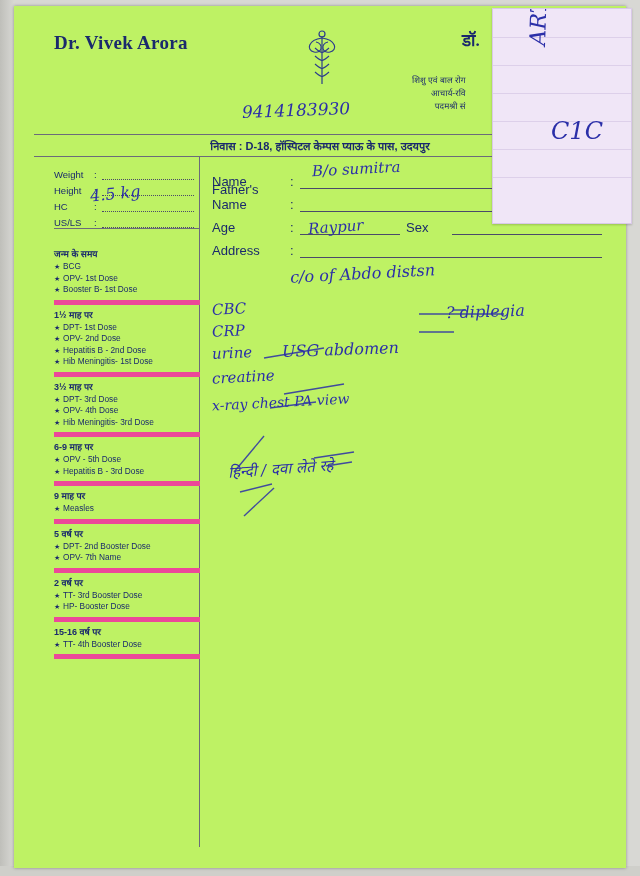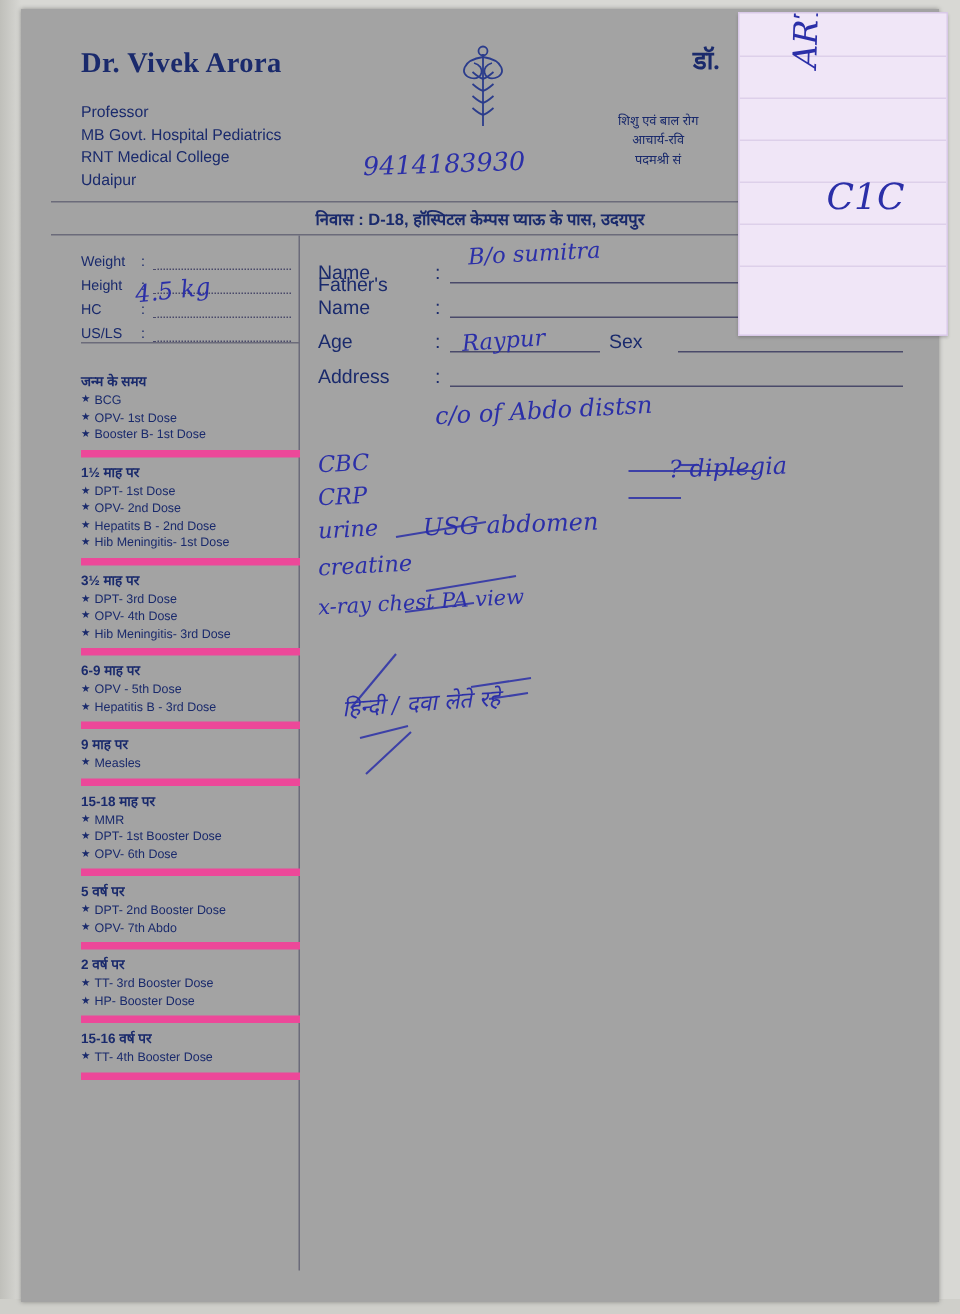--- a/index.html
+++ b/index.html
@@ -4,21 +4,21 @@
 <style>
   html,body{margin:0;padding:0;}
   body{
     width:640px;height:876px;
     background:#d8d8d4;
     font-family:"Liberation Sans", sans-serif;
     overflow:hidden;
   }
   #sheet{
     position:absolute;left:14px;top:6px;width:612px;height:862px;
-    background:#a3a3a3;
+    background:#bef264;
     box-shadow:0 0 3px rgba(0,0,0,.35);
   }
   
   .doc-name{
     position:absolute;left:40px;top:26px;
     font-family:"Liberation Serif", serif;
     font-size:19px;font-weight:bold;color:#1a2a6c;
     letter-spacing:.3px;
   }
   .doc-credentials{
@@ -27,21 +27,21 @@
   }
   .doc-credentials div{white-space:nowrap;}
   .caduceus{
     position:absolute;left:286px;top:22px;width:44px;height:62px;
     color:#2b3c8c;
     text-align:center;
   }
   .caduceus svg{width:42px;height:60px;}
   .hindi-right{
     position:absolute;left:398px;top:68px;
-    font-size:8.5px;line-height:13px;color:#1a2a6c;text-align:center;
+    font-size:8.5px;line-height:13px;color:#1a2a6c;text-align:right;
   }
   .dr-hindi{
     position:absolute;left:448px;top:22px;
     font-family:"Liberation Serif", serif;
     font-size:17px;font-weight:bold;color:#1a2a6c;
   }
   .rule-top{
     position:absolute;left:20px;top:128px;width:572px;height:1px;background:#6b6b7a;
   }
   .rule-top2{
@@ -132,26 +132,20 @@
 <body>
 
 <div class="edge-shadow"></div>
 <div class="bottom-shadow"></div>
 
 <div id="sheet">
 
   <div class="doc-name">Dr. Vivek Arora</div>
   <div class="dr-hindi">डॉ.</div>
 
-  <div class="doc-credentials">
-    <div>Professor</div>
-    <div>MB Govt. Hospital Pediatrics</div>
-    <div>RNT Medical College</div>
-    <div>Udaipur</div>
-  </div>
 
   <div class="caduceus">
     <svg viewBox="0 0 40 60" xmlns="http://www.w3.org/2000/svg">
       <g stroke="#2b3c8c" stroke-width="1.2" fill="none">
         <line x1="20" y1="8" x2="20" y2="56"></line>
         <circle cx="20" cy="6" r="3"></circle>
         <path d="M20 10 C6 12 4 22 12 24 C20 26 22 16 14 14"></path>
         <path d="M20 10 C34 12 36 22 28 24 C20 26 18 16 26 14"></path>
         <path d="M13 20 C20 26 20 26 27 20 M13 28 C20 34 20 34 27 28 M13 36 C20 42 20 42 27 36 M13 44 C20 50 20 50 27 44"></path>
       </g>
@@ -225,21 +219,21 @@
       <div class="ghead">जन्म के समय</div>
       <div class="item">BCG</div>
       <div class="item">OPV- 1st Dose</div>
       <div class="item">Booster B- 1st Dose</div>
     </div>
 
     <div class="grp">
       <div class="ghead">1½ माह पर</div>
       <div class="item">DPT- 1st Dose</div>
       <div class="item">OPV- 2nd Dose</div>
-      <div class="item">Hepatits B - 2nd Dose</div>
+      <div class="item">Hepatitis B - 2nd Dose</div>
       <div class="item">Hib Meningitis- 1st Dose</div>
     </div>
 
 
     <div class="grp">
       <div class="ghead">3½ माह पर</div>
       <div class="item">DPT- 3rd Dose</div>
       <div class="item">OPV- 4th Dose</div>
       <div class="item">Hib Meningitis- 3rd Dose</div>
     </div>
@@ -249,31 +243,25 @@
       <div class="item">OPV - 5th Dose</div>
       <div class="item">Hepatitis B - 3rd Dose</div>
     </div>
 
     <div class="grp">
       <div class="ghead">9 माह पर</div>
       <div class="item">Measles</div>
     </div>
 
 
-    <div class="grp">
-      <div class="ghead">15-18 माह पर</div>
-      <div class="item">MMR</div>
-      <div class="item">DPT- 1st Booster Dose</div>
-      <div class="item">OPV- 6th Dose</div>
-    </div>
 
     <div class="grp">
       <div class="ghead">5 वर्ष पर</div>
       <div class="item">DPT- 2nd Booster Dose</div>
-      <div class="item">OPV- 7th Abdo</div>
+      <div class="item">OPV- 7th Name</div>
     </div>
 
     <div class="grp">
       <div class="ghead">2 वर्ष पर</div>
       <div class="item">TT- 3rd Booster Dose</div>
       <div class="item">HP- Booster Dose</div>
     </div>
 
     <div class="grp">
       <div class="ghead">15-16 वर्ष पर</div>

